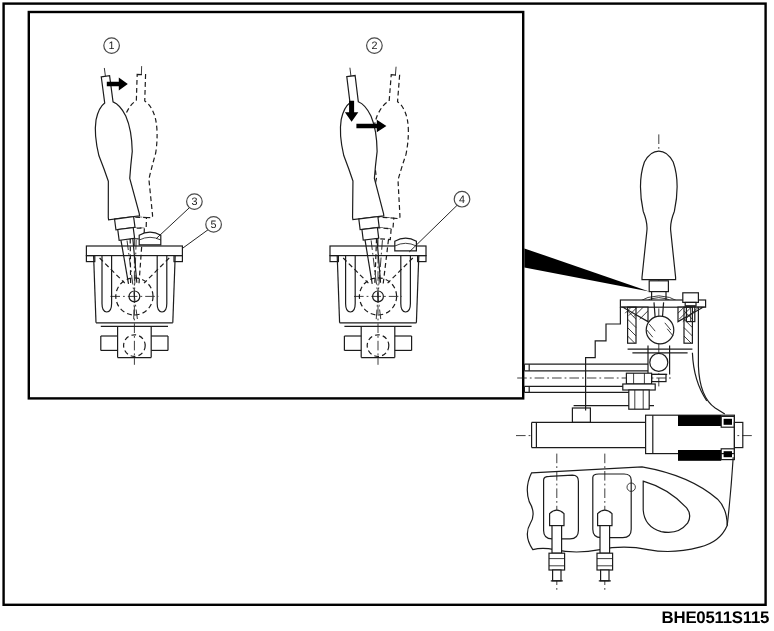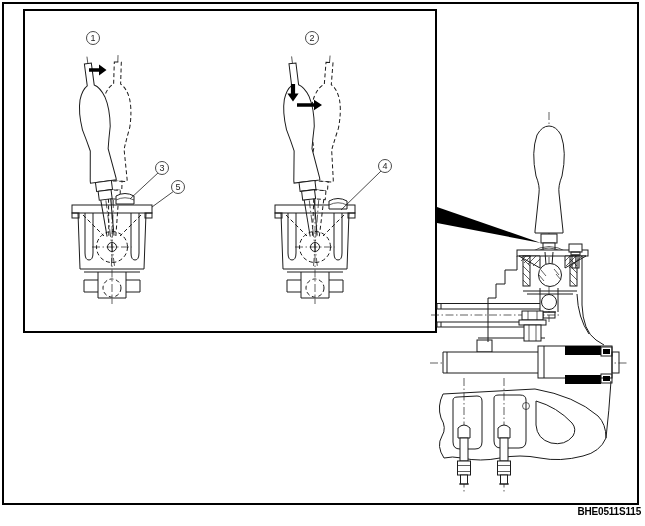--- a/index.html
+++ b/index.html
@@ -13,21 +13,21 @@
   .ln{stroke:#1c1c1c;stroke-width:1;fill:none;stroke-linecap:butt;}
   .lt{stroke-width:0.7;}
   .f{fill:#ffffff;}
   .cl{stroke:#1c1c1c;stroke-width:0.7;fill:none;stroke-dasharray:8 2.5 1.5 2.5;}
   .dsh{stroke-dasharray:4 2.6;}
   .blk{fill:#000;stroke:none;}
   .ldr{stroke:#1c1c1c;stroke-width:0.8;}
   .co{position:absolute;width:14px;height:14px;border:1px solid #4a4a4a;border-radius:50%;
       display:flex;align-items:center;justify-content:center;font-size:9px;line-height:1;
       color:#1c1c1c;background:#fff;box-sizing:border-box;}
-  .caption{position:absolute;top:506px;right:4px;font-size:10px;font-weight:700;
+  .caption{position:absolute;top:506px;right:4px;font-size:14px;font-weight:700;
            letter-spacing:-0.2px;color:#000;}
 </style>
 </head>
 <body>
 
 <div class="stage">
 
   <div class="outer-border"></div>
   <div class="inset-border"></div>
 

